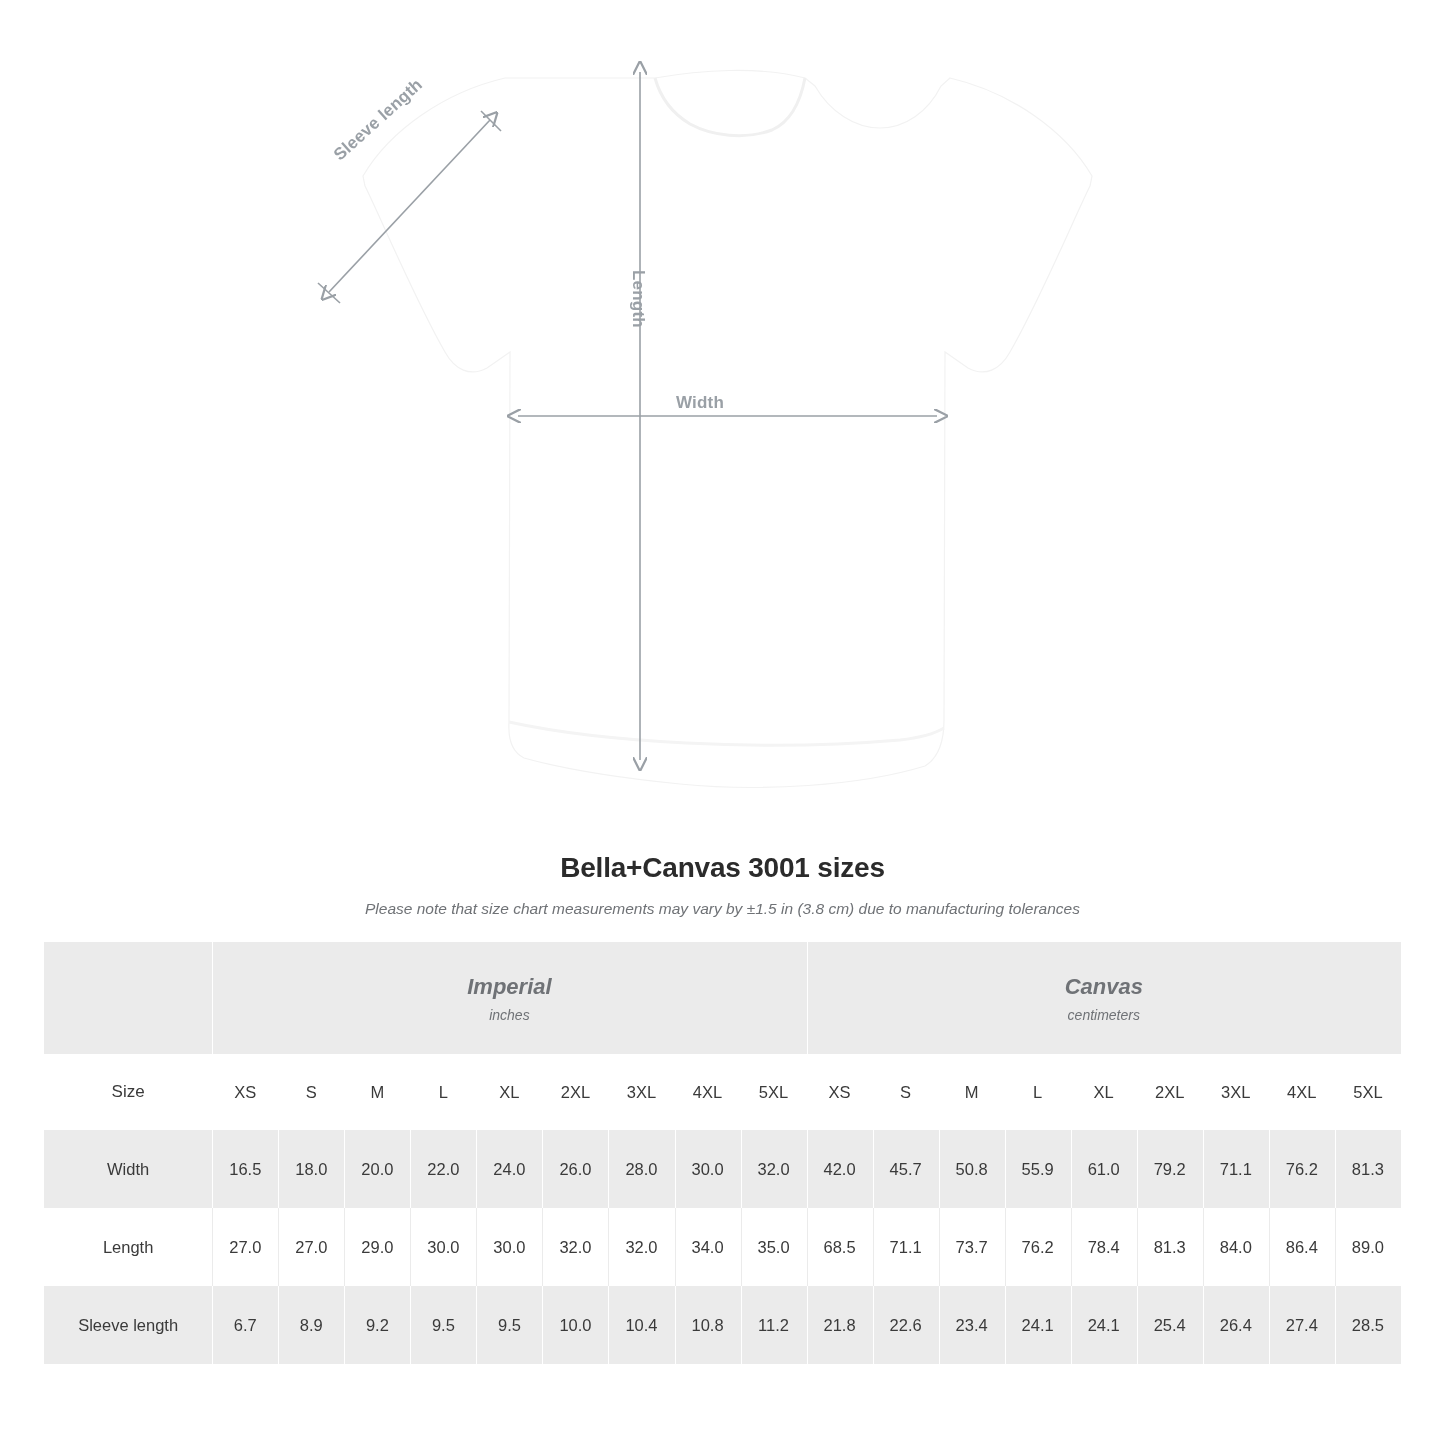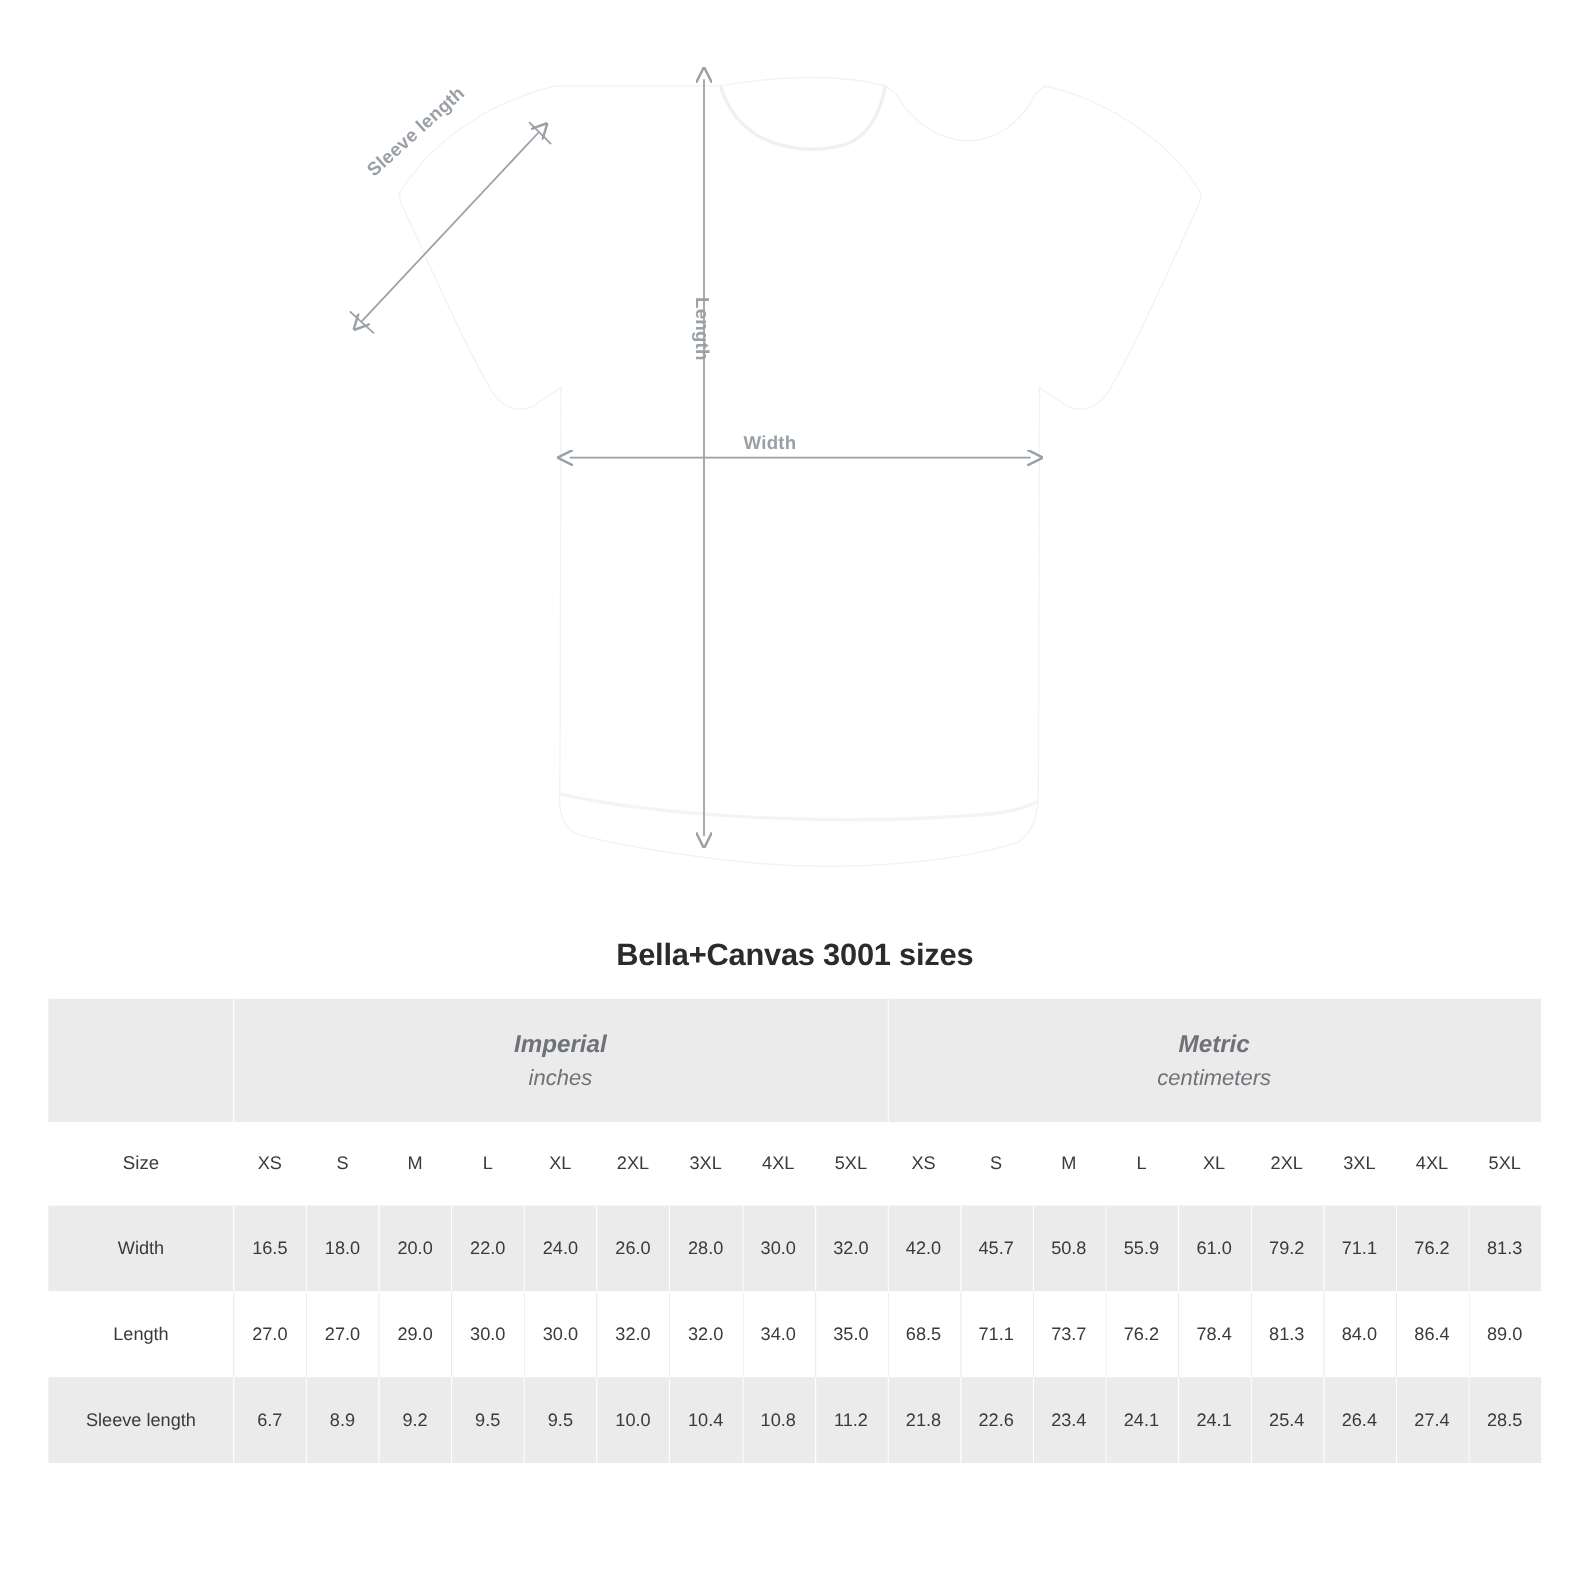--- a/index.html
+++ b/index.html
@@ -98,21 +98,21 @@
     height: 110px;
   }
   .unit-title {
     font-size: 22px;
     font-style: italic;
     font-weight: bold;
     color: #6f7276;
   }
   .unit-sub {
     margin-top: 7px;
-    font-size: 20px;
+    font-size: 14px;
     font-style: italic;
     color: #6f7276;
   }
 
   .row-size td {
     height: 74px;
     font-size: 16.5px;
     font-weight: bold;
     color: #3a3a3a;
     background: #ffffff;
@@ -206,37 +206,38 @@
       </g>
     </svg>
 
     <div class="dim-label sleeve">Sleeve length</div>
     <div class="dim-label length">Length</div>
     <div class="dim-label width">Width</div>
   </div>
 
   <div class="title-block">
     <div class="chart-title">Bella+Canvas 3001 sizes</div>
+    <div class="chart-note">Please note that size chart measurements may vary by ±1.5 in (3.8 cm) due to manufacturing tolerances</div>
   </div>
 
   <div class="table-wrap">
     <table class="size-table">
       <colgroup>
         <col style="width:12.4%">
         <col span="18" style="width:4.866%">
       </colgroup>
       <tbody>
         <tr>
           <td class="unit-header-cell"></td>
           <td class="unit-header-cell" colspan="9">
             <div class="unit-title">Imperial</div>
             <div class="unit-sub">inches</div>
           </td>
           <td class="unit-header-cell" colspan="9">
-            <div class="unit-title">Metric</div>
+            <div class="unit-title">Canvas</div>
             <div class="unit-sub">centimeters</div>
           </td>
         </tr>
 
         <tr class="row-size">
           <td class="rowhead">Size</td>
           <td>XS</td>
           <td>S</td>
           <td>M</td>
           <td>L</td>

